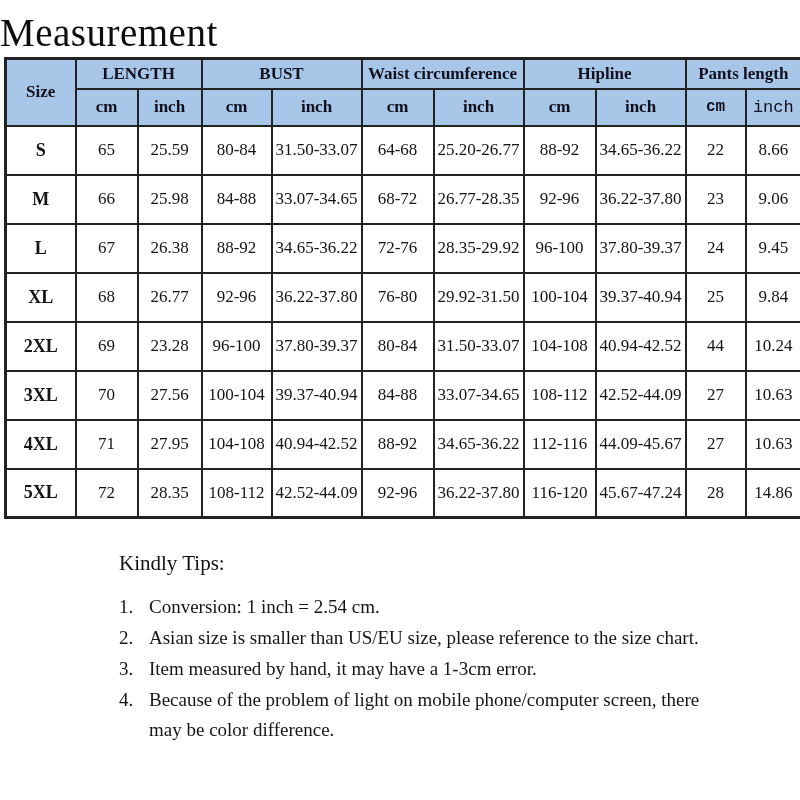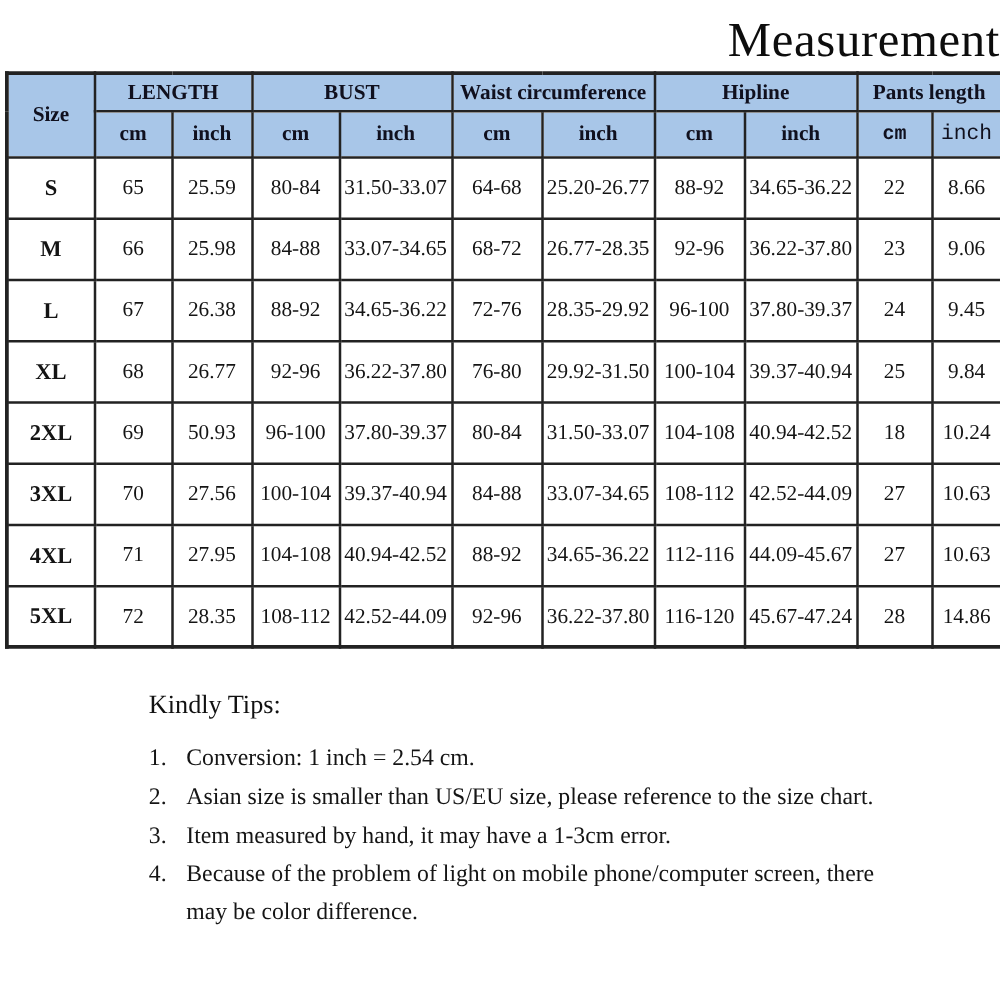--- a/index.html
+++ b/index.html
@@ -5,21 +5,21 @@
   * { margin: 0; padding: 0; box-sizing: border-box; }
   html, body {
     width: 800px; height: 800px;
     background: #ffffff;
     font-family: "Liberation Serif", serif;
     color: #141414;
   }
   .page { width: 800px; height: 800px; overflow: hidden; background: #fff; }
 
   .title {
-    text-align: right;
+    text-align: left;
     font-size: 39px;
     letter-spacing: 0.5px;
     padding-top: 10px;
     height: 57px;
     color: #0d0d0d;
   }
 
   table.size-chart {
     width: 792px;
     margin: 0 4px;
@@ -163,28 +163,28 @@
         <td>76-80</td>
         <td>29.92-31.50</td>
         <td>100-104</td>
         <td>39.37-40.94</td>
         <td>25</td>
         <td>9.84</td>
       </tr>
       <tr>
         <th class="size-cell">2XL</th>
         <td>69</td>
-        <td>50.93</td>
+        <td>23.28</td>
         <td>96-100</td>
         <td>37.80-39.37</td>
         <td>80-84</td>
         <td>31.50-33.07</td>
         <td>104-108</td>
         <td>40.94-42.52</td>
-        <td>18</td>
+        <td>44</td>
         <td>10.24</td>
       </tr>
       <tr>
         <th class="size-cell">3XL</th>
         <td>70</td>
         <td>27.56</td>
         <td>100-104</td>
         <td>39.37-40.94</td>
         <td>84-88</td>
         <td>33.07-34.65</td>

